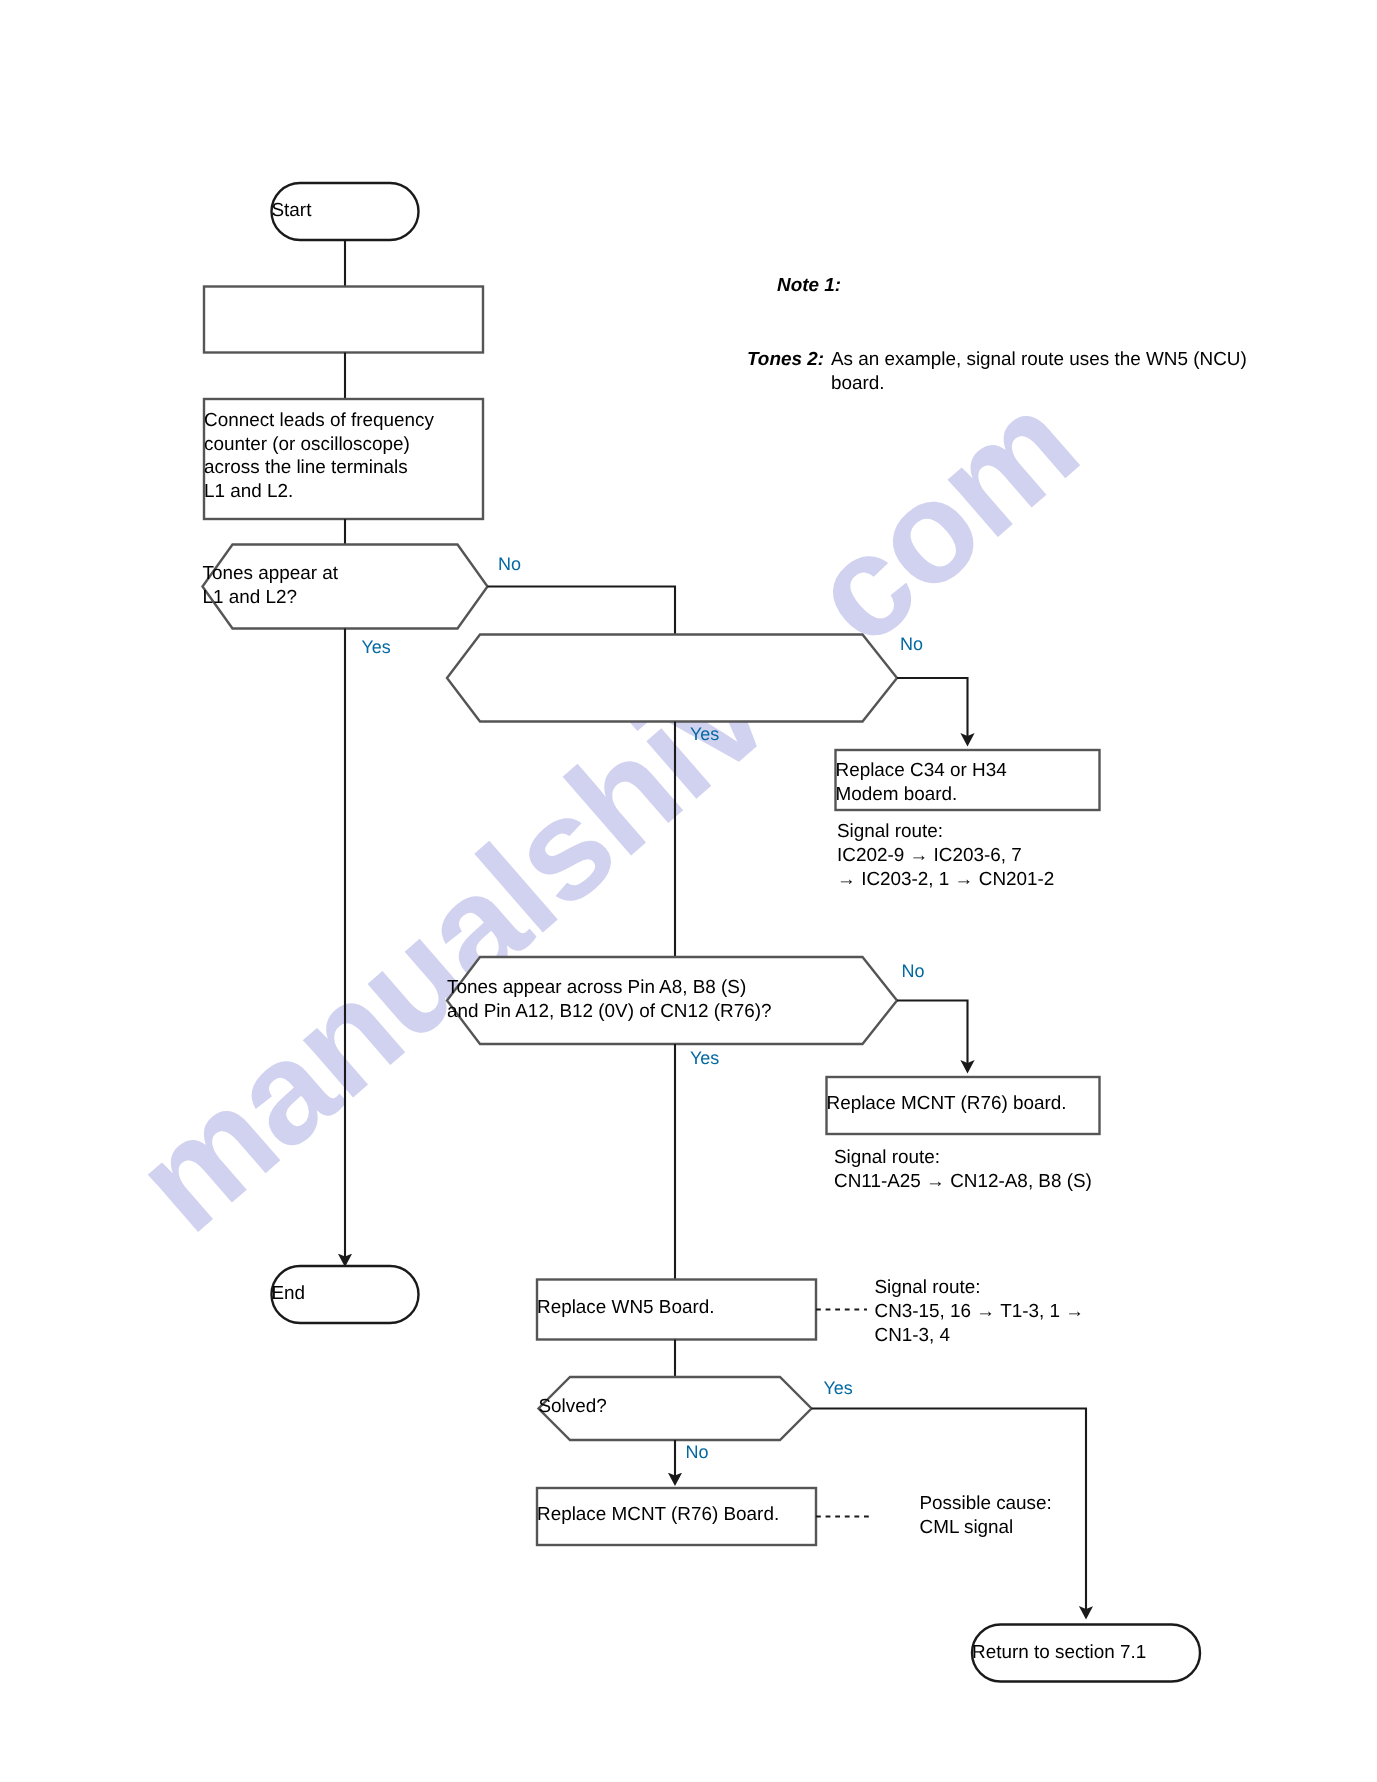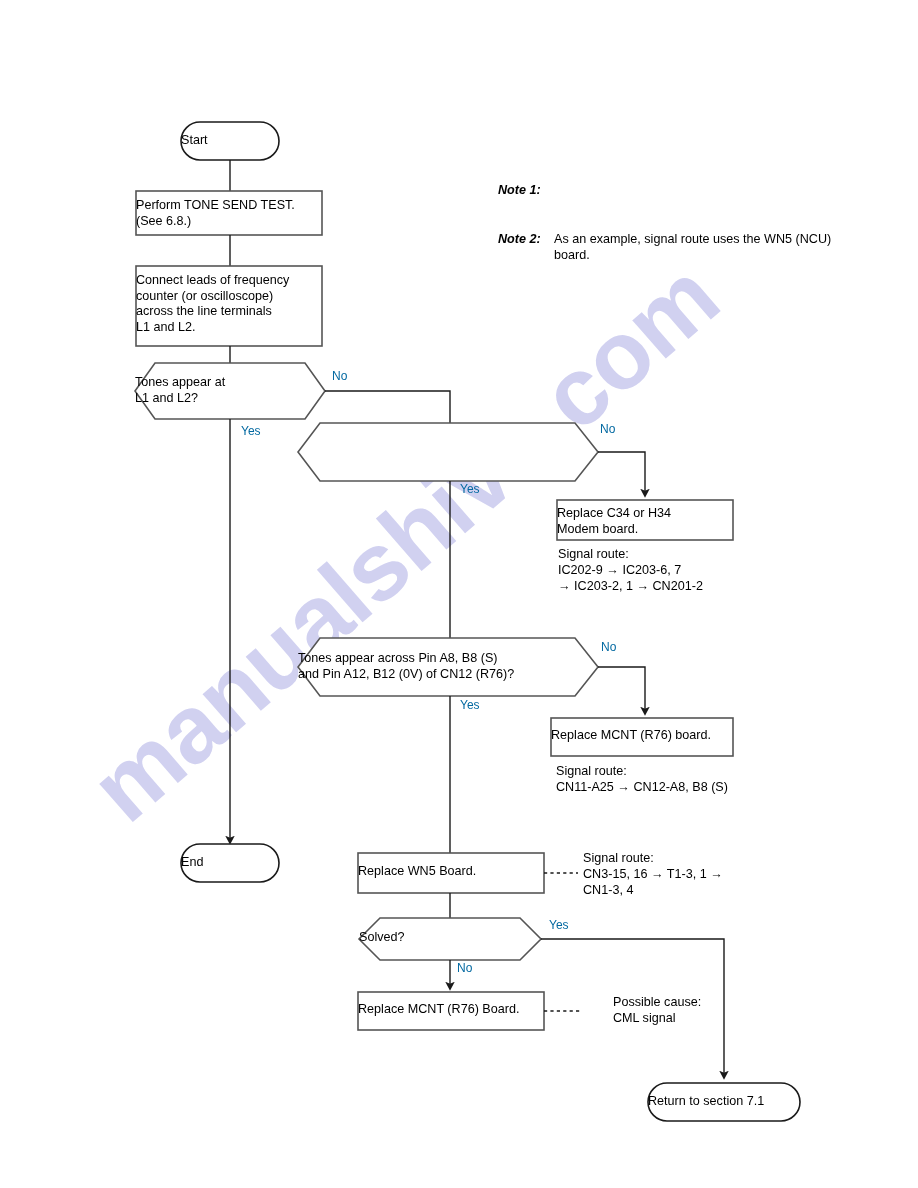--- a/index.html
+++ b/index.html
@@ -155,34 +155,32 @@
 
       <rect x="358" y="992" width="186" height="38" fill="#ffffff" stroke="#555555" stroke-width="1.6"></rect>
 
       <line x1="544" y1="1011" x2="580" y2="1011" stroke-dasharray="3.2,3.2"></line>
 
       <rect x="648" y="1083" width="152" height="38" rx="19" ry="19" fill="#ffffff" stroke="#1a1a1a" stroke-width="1.6"></rect>
     </g>
   </svg>
 
   <div class="notes">
-    <div class="note-row" style="left:498px; top:182px; width:400px;">
+    <div class="note-row" style="left:518px; top:182px; width:400px;">
       <span class="note-label">Note 1:</span>
     </div>
     <div class="note-row" style="left:498px; top:231px; width:400px;">
-      <span class="note-label">Note 2:</span>
+      <span class="note-label">Tones 2:</span>
       <span class="note-body">As an example, signal route uses the WN5 (NCU)
 board.</span>
     </div>
   </div>
 
   <div class="node-text" style="left:181px; top:133px; width:98px;">Start</div>
 
-  <div class="node-text" style="left:136px; top:198px; width:186px;">Perform TONE SEND TEST.
-(See 6.8.)</div>
 
   <div class="node-text" style="left:136px; top:273px; width:186px;">Connect leads of frequency
 counter (or oscilloscope)
 across the line terminals
 L1 and L2.</div>
 
   <div class="node-text" style="left:135px; top:375px; width:190px;">Tones appear at
 L1 and L2?</div>
 
 

